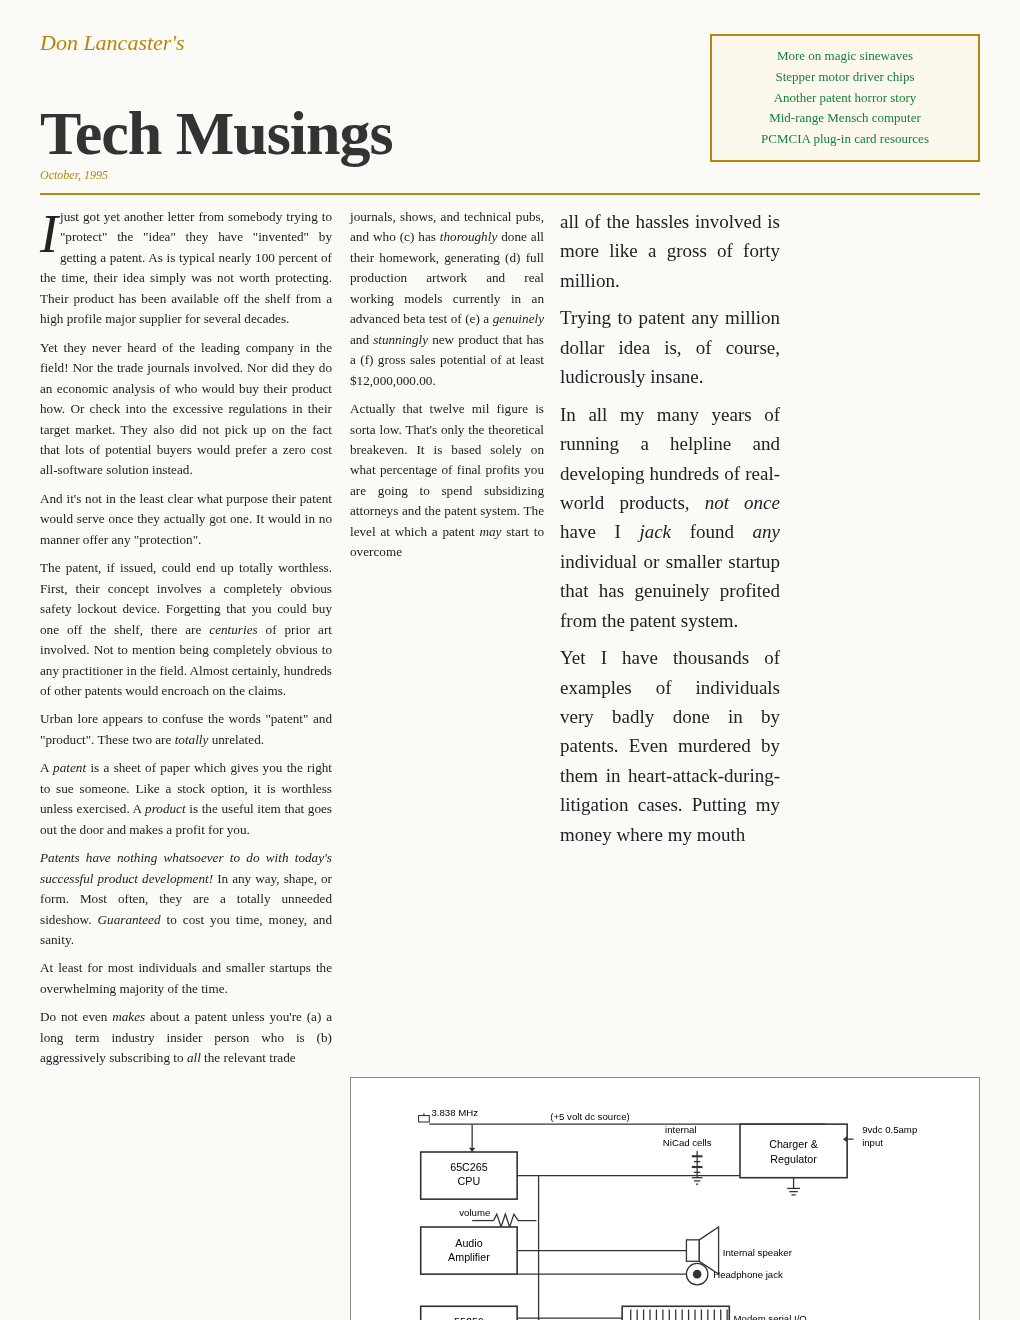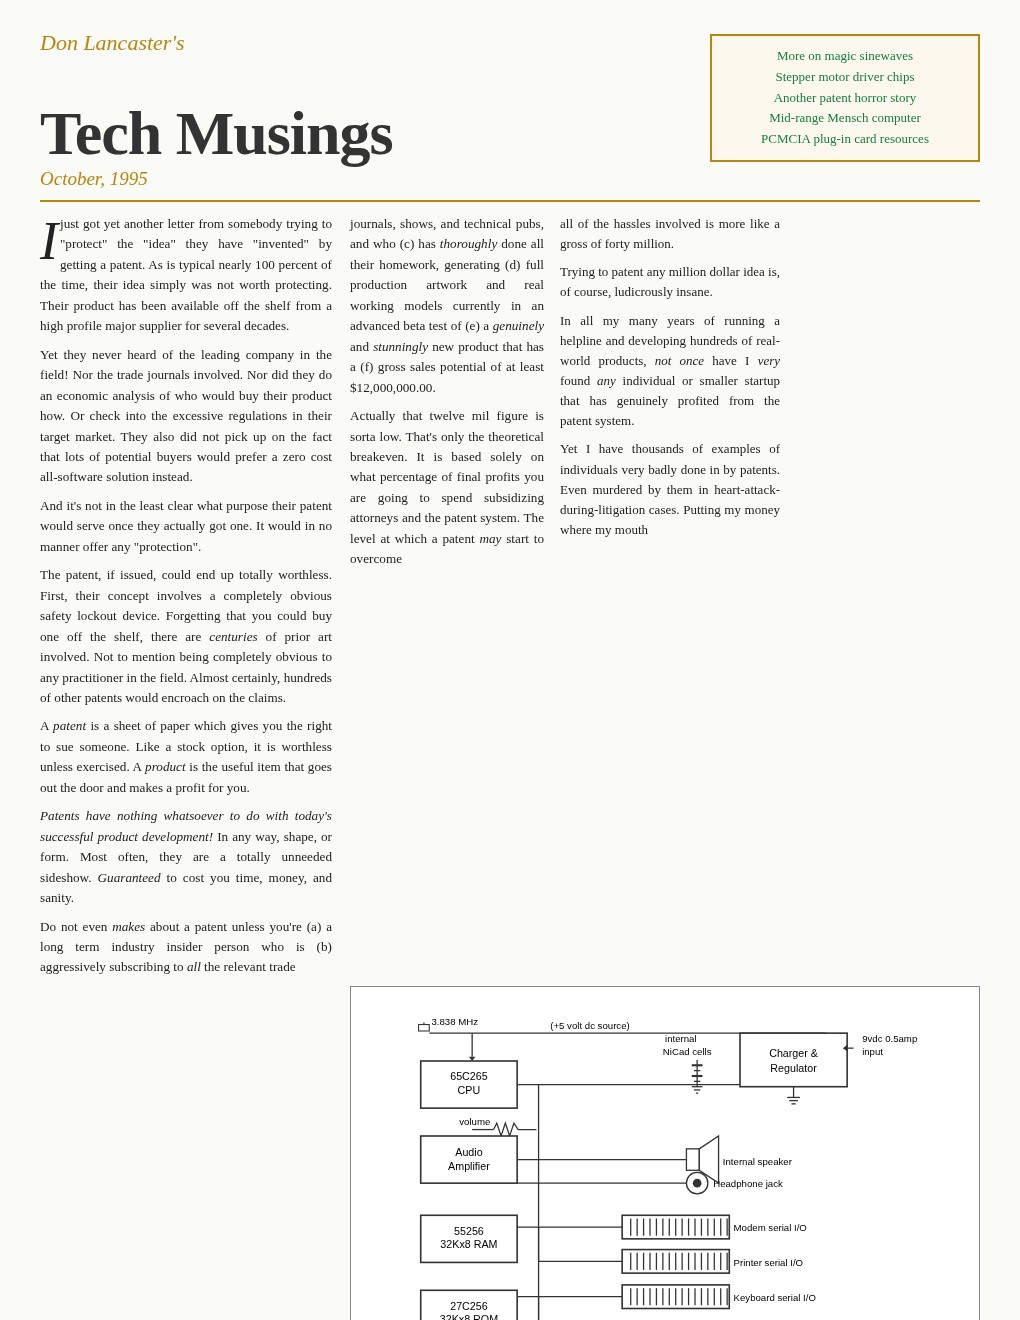--- a/index.html
+++ b/index.html
@@ -50,21 +50,21 @@
       text-align: center;
       font-size: 13px;
       color: #15803d;
       line-height: 1.6;
       margin-left: 20px;
       margin-top: 4px;
       background: #fdf8ee;
     }
     .october {
       color: #b8860b;
-      font-size: 19px;
+      font-size: 12px;
       font-style: italic;
       margin-top: 4px;
       margin-bottom: 4px;
     }
     .header-rule {
       border: none;
       border-top: 2px solid #b8860b;
       margin-bottom: 12px;
     }
 
@@ -85,21 +85,21 @@
       width: 210px;
       min-width: 210px;
       padding-right: 16px;
       font-size: 13.2px;
       line-height: 1.55;
       text-align: justify;
     }
     .col-right {
       width: 220px;
       min-width: 220px;
-      font-size: 13px;
+      font-size: 19px;
       line-height: 1.55;
       text-align: justify;
     }
 
     .drop-cap-para {
       position: relative;
     }
     .drop-cap {
       float: left;
       font-size: 54px;
@@ -169,32 +169,34 @@
 
   <div class="main-content">
     <div class="col-left">
       <p class="drop-cap-para">
         <span class="drop-cap">I</span>
         just got yet another letter from somebody trying to "protect" the "idea" they have "invented" by getting a patent. As is typical nearly 100 percent of the time, their idea simply was not worth protecting. Their product has been available off the shelf from a high profile major supplier for several decades.
       </p>
       <p>Yet they never heard of the leading company in the field! Nor the trade journals involved. Nor did they do an economic analysis of who would buy their product how. Or check into the excessive regulations in their target market. They also did not pick up on the fact that lots of potential buyers would prefer a zero cost all-software solution instead.</p>
       <p>And it's not in the least clear what purpose their patent would serve once they actually got one. It would in no manner offer any "protection".</p>
       <p>The patent, if issued, could end up totally worthless. First, their concept involves a completely obvious safety lockout device. Forgetting that you could buy one off the shelf, there are <em>centuries</em> of prior art involved. Not to mention being completely obvious to any practitioner in the field. Almost certainly, hundreds of other patents would encroach on the claims.</p>
+      <p>Urban lore appears to confuse the words "patent" and "product". These two are <em>totally</em> unrelated.</p>
       <p>A <em>patent</em> is a sheet of paper which gives you the right to sue someone. Like a stock option, it is worthless unless exercised. A <em>product</em> is the useful item that goes out the door and makes a profit for you.</p>
       <p><em>Patents have nothing whatsoever to do with today's successful product development!</em> In any way, shape, or form. Most often, they are a totally unneeded sideshow. <em>Guaranteed</em> to cost you time, money, and sanity.</p>
+      <p>At least for most individuals and smaller startups the overwhelming majority of the time.</p>
       <p>Do not even <em>makes</em> about a patent unless you're (a) a long term industry insider person who is (b) aggressively subscribing to <em>all</em> the relevant trade</p>
     </div>
     <div class="col-middle">
       <p>journals, shows, and technical pubs, and who (c) has <em>thoroughly</em> done all their homework, generating (d) full production artwork and real working models currently in an advanced beta test of (e) a <em>genuinely</em> and <em>stunningly</em> <strong>new</strong> product that has a (f) gross sales potential of at least $12,000,000.00.</p>
       <p>Actually that twelve mil figure is sorta low. That's only the theoretical breakeven. It is based solely on what percentage of final profits you are going to spend subsidizing attorneys and the patent system. The level at which a patent <em>may</em> start to overcome</p>
     </div>
     <div class="col-right">
       <p>all of the hassles involved is more like a gross of forty million.</p>
       <p>Trying to patent any million dollar idea is, of course, ludicrously insane.</p>
-      <p>In all my many years of running a helpline and developing hundreds of real-world products, <em>not once</em> have I <em>very</em> found <em>any</em> individual or smaller startup that has genuinely profited from the patent system.</p>
+      <p>In all my many years of running a helpline and developing hundreds of real-world products, <em>not once</em> have I <em>jack</em> found <em>any</em> individual or smaller startup that has genuinely profited from the patent system.</p>
       <p>Yet I have thousands of examples of individuals very badly done in by patents. Even murdered by them in heart-attack-during-litigation cases. Putting my money where my mouth</p>
     </div>
   </div>
 
   <div class="bottom-area">
     <div class="bottom-left">
       
     </div>
     <div class="bottom-right">
 

